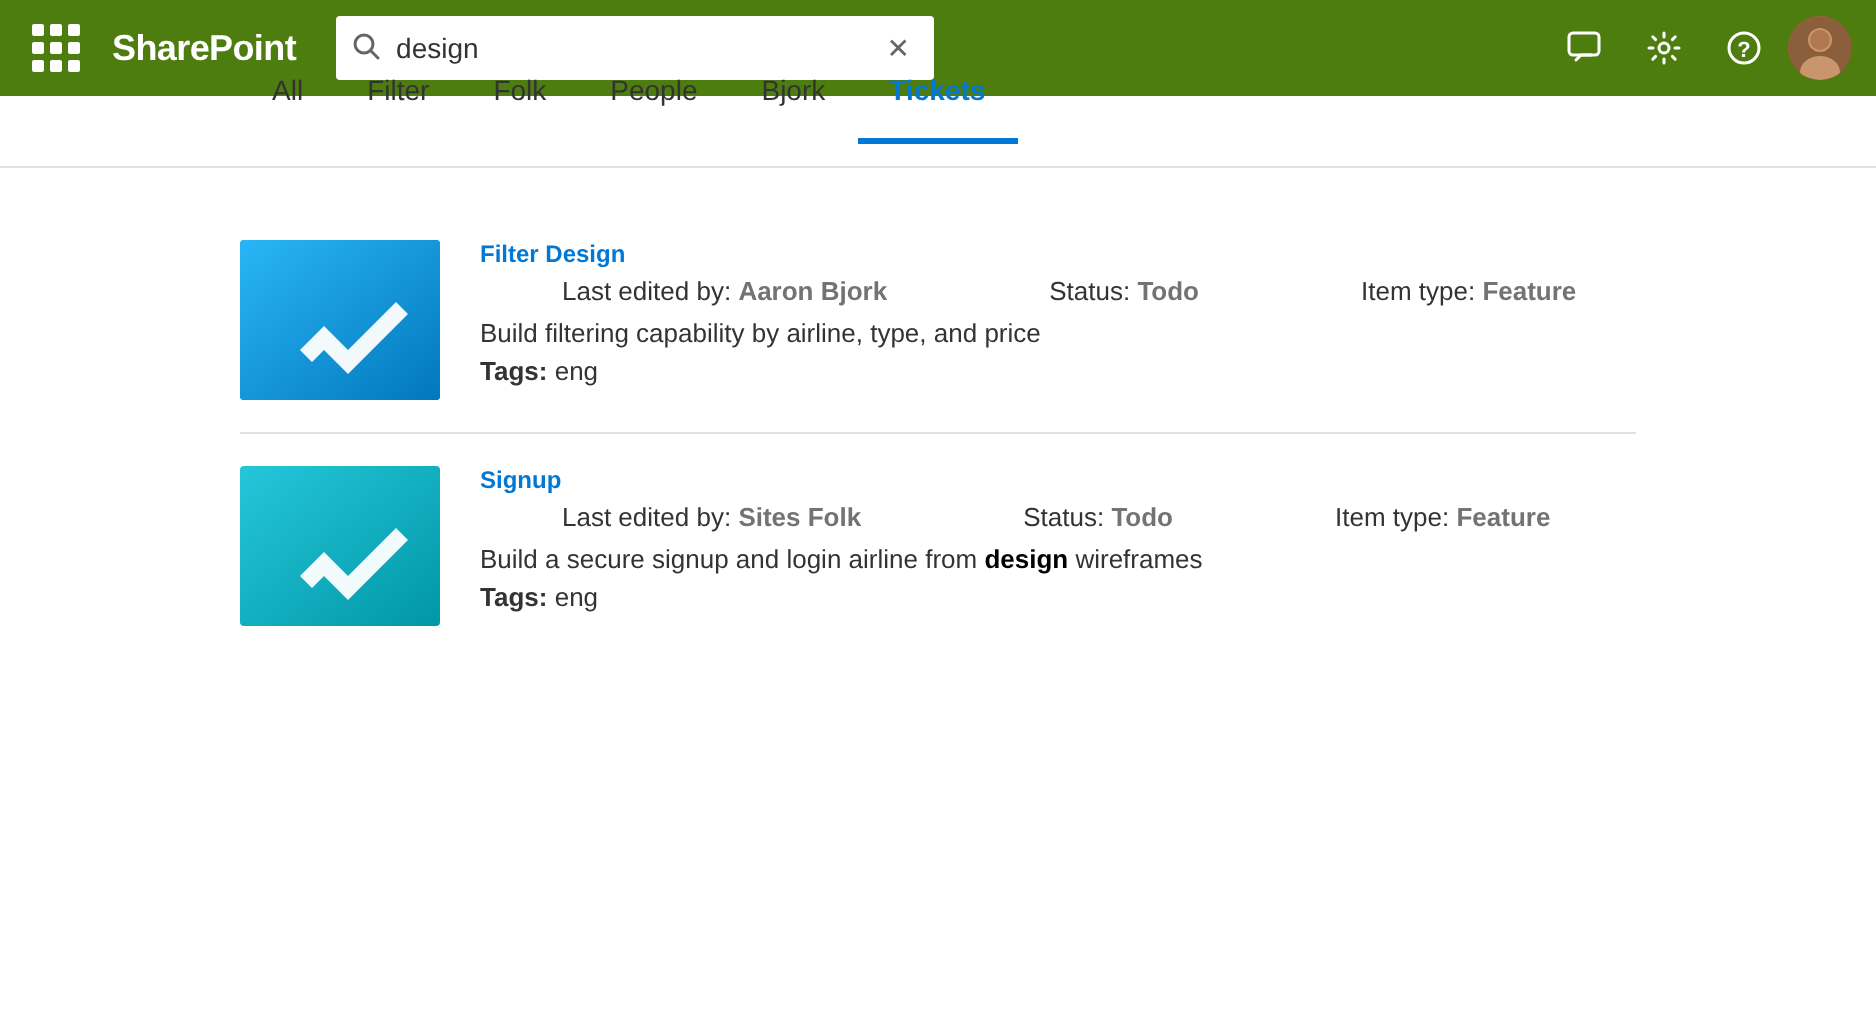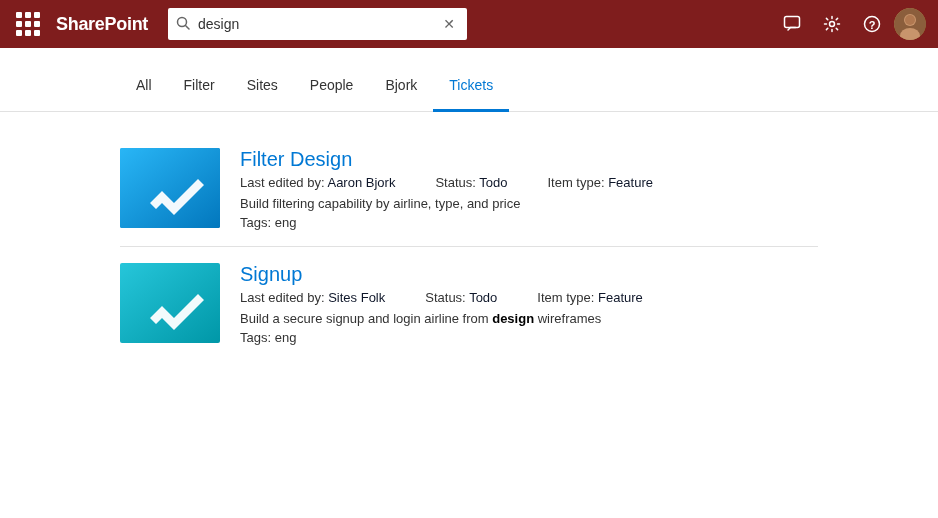--- a/index.html
+++ b/index.html
@@ -1,20 +1,20 @@
 <!DOCTYPE html>
 <html><head>
   <meta charset="utf-8">
   <style>
     * { box-sizing: border-box; margin: 0; padding: 0; }
     body { font-family: 'Segoe UI', Arial, sans-serif; background: #fff; width: 938px; height: 518px; overflow: hidden; }
 
     
     .header {
-      background: #7f1d1d;
+      background: #4d7c0f;
       height: 48px;
       display: flex;
       align-items: center;
       padding: 0 12px;
       gap: 12px;
     }
     .waffle-icon {
       color: #fff;
       font-size: 18px;
       cursor: pointer;
@@ -111,42 +111,42 @@
       align-items: center;
       justify-content: center;
       font-size: 11px;
       color: #fff;
     }
 
     
     .nav-tabs {
       display: flex;
       align-items: flex-end;
-      padding: 0 120px;
+      padding: 12px 120px;
       border-bottom: 1px solid #e1e1e1;
-      height: 64px;
+      height: 36px;
       gap: 0;
     }
     .nav-tab {
       padding: 0 16px;
       height: 52px;
       display: flex;
       align-items: center;
       font-size: 14px;
       color: #333;
       cursor: pointer;
       border-bottom: 3px solid transparent;
       position: relative;
       top: 1px;
       white-space: nowrap;
     }
     .nav-tab.active {
       color: #0078d4;
       border-bottom: 3px solid #0078d4;
-      font-weight: 400;
+      font-weight: 700;
     }
 
     
     .content {
       padding: 20px 120px;
     }
 
     
     .result-item {
       display: flex;
@@ -170,50 +170,50 @@
       width: 100%;
       height: 100%;
       display: flex;
       align-items: center;
       justify-content: center;
     }
     .result-info {
       flex: 1;
     }
     .result-title {
-      font-size: 20px;
+      font-size: 12px;
       color: #0078d4;
-      font-weight: 400;
+      font-weight: 700;
       cursor: pointer;
       margin-bottom: 4px;
     }
     .result-meta {
       display: flex;
       gap: 40px;
       font-size: 13px;
       color: #333;
       margin-bottom: 6px;
     }
     .result-meta span { display: inline; }
-    .result-meta .label { color: #333; font-weight: 400; }
-    .result-meta .value { color: #0f172a; }
+    .result-meta .label { color: #333; font-weight: 400; margin-left: 41px; }
+    .result-meta .value { color: #737373; font-weight: bold; }
     .result-desc {
       font-size: 13px;
       color: #333;
       margin-bottom: 4px;
     }
     .result-desc .highlight {
       font-weight: 700;
       color: #000;
     }
     .result-tags {
       font-size: 13px;
       color: #333;
     }
-    .result-tags .label { color: #333; font-weight: 400; }
+    .result-tags .label { color: #333; font-weight: 700; }
 
     
     .thumb-blue-gradient {
       background: linear-gradient(135deg, #29b6f6 0%, #0288d1 50%, #01579b 100%);
     }
   </style>
 </head>
 <body>
 
 <header class="header">
@@ -270,21 +270,21 @@
           <circle cx="16" cy="12" r="5" fill="#b07850"></circle>
         </svg>
       </div>
     </div>
   </div>
 </header>
 
 <nav class="nav-tabs">
   <div class="nav-tab">All</div>
   <div class="nav-tab">Filter</div>
-  <div class="nav-tab">Sites</div>
+  <div class="nav-tab">Folk</div>
   <div class="nav-tab">People</div>
   <div class="nav-tab">Bjork</div>
   <div class="nav-tab active">Tickets</div>
 </nav>
 
 <main class="content">
 
   <div class="result-item">
     <div class="result-thumb thumb-blue-gradient">
       <div class="thumb-bg">

